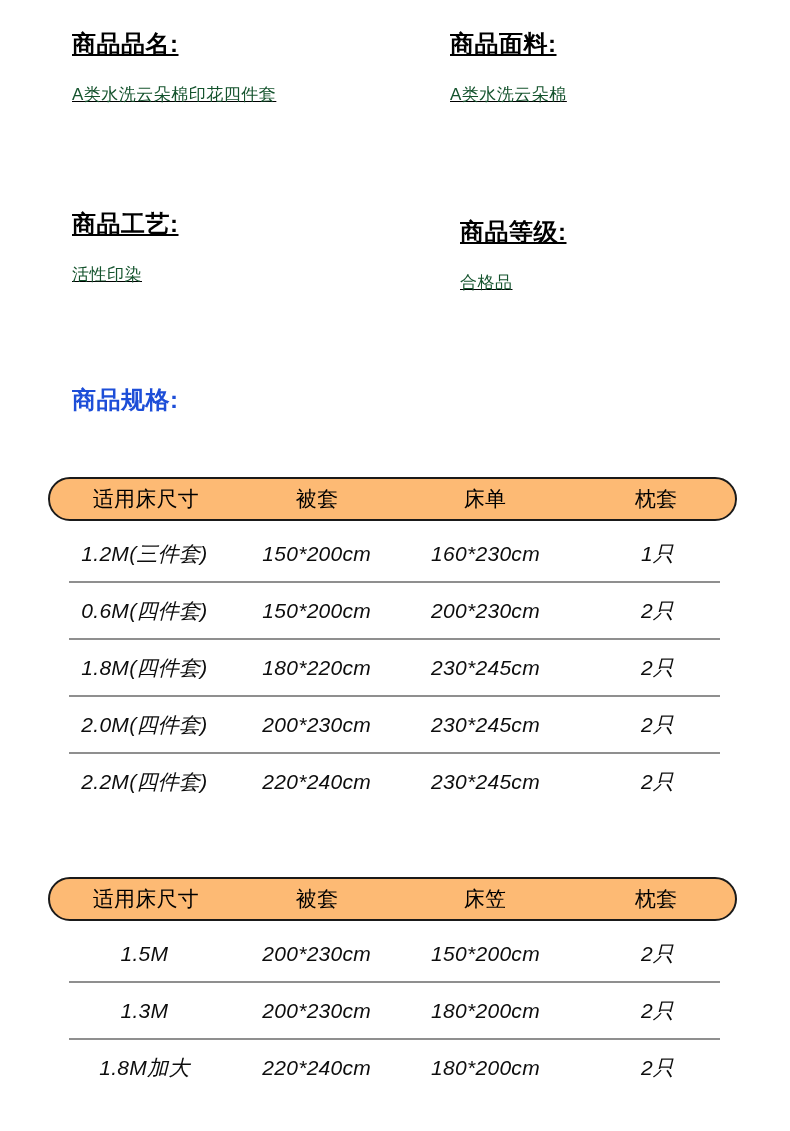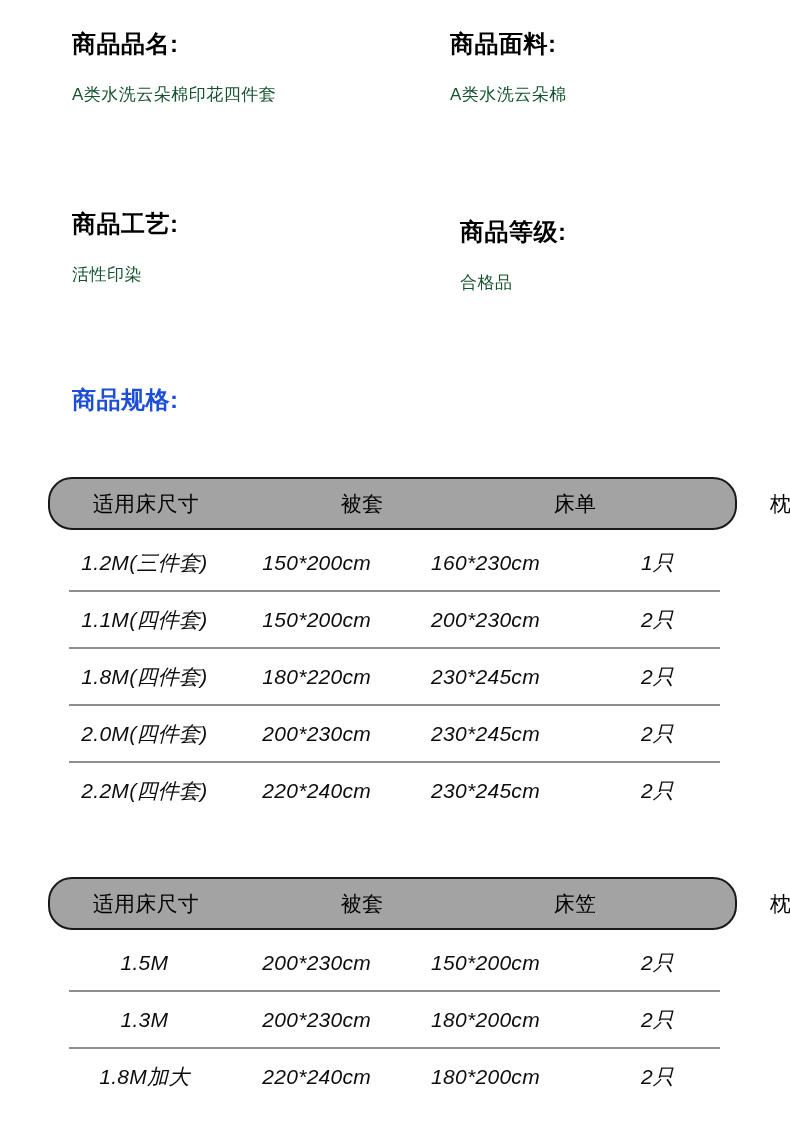--- a/index.html
+++ b/index.html
@@ -5,21 +5,21 @@
   html, body { margin: 0; padding: 0; }
   body { background: #ffffff; }
   .page {
     position: relative;
     width: 790px;
     height: 1131px;
     background: #ffffff;
     font-family: "Liberation Sans", "DejaVu Sans", sans-serif;
     overflow: hidden;
   }
-  .info-block { position: absolute; }
+  .info-block { position: absolute; text-decoration: underline; }
   .pos-name   { left: 72px;  top: 30px; }
   .pos-fabric { left: 450px; top: 30px; }
   .pos-craft  { left: 72px;  top: 210px; }
   .pos-grade  { left: 460px; top: 218px; }
   .info-label {
     font-size: 24px;
     font-weight: 700;
     color: #000000;
     letter-spacing: 0.5px;
     line-height: 28px;
@@ -43,28 +43,27 @@
   }
   .spec-table {
     position: absolute;
     left: 48px;
     width: 689px;
   }
   .t1 { top: 477px; }
   .t2 { top: 877px; }
   .pill-header {
     box-sizing: border-box;
-    height: 53px;
+    height: 44px;
     border: 2px solid #1a1a1a;
     border-radius: 24px;
     display: grid;
     grid-template-columns: 28% 22% 27% 23%;
     align-items: center;
-    background: #a3a3a3;
-    gap: 45px;
+    background: #fdba74;
   }
   .rows-wrap { margin-top: 5px; }
   .trow {
     display: grid;
     grid-template-columns: 28% 22% 27% 23%;
     height: 55px;
     align-items: center;
     font-style: italic;
   }
   .cell {
@@ -116,21 +115,21 @@
     </div>
     <div class="rows-wrap">
       <div class="trow">
         <div class="cell">1.2M(三件套)</div>
         <div class="cell">150*200cm</div>
         <div class="cell">160*230cm</div>
         <div class="cell">1只</div>
       </div>
       <div class="tdivider"></div>
       <div class="trow">
-        <div class="cell">1.1M(四件套)</div>
+        <div class="cell">0.6M(四件套)</div>
         <div class="cell">150*200cm</div>
         <div class="cell">200*230cm</div>
         <div class="cell">2只</div>
       </div>
       <div class="tdivider"></div>
       <div class="trow">
         <div class="cell">1.8M(四件套)</div>
         <div class="cell">180*220cm</div>
         <div class="cell">230*245cm</div>
         <div class="cell">2只</div>

